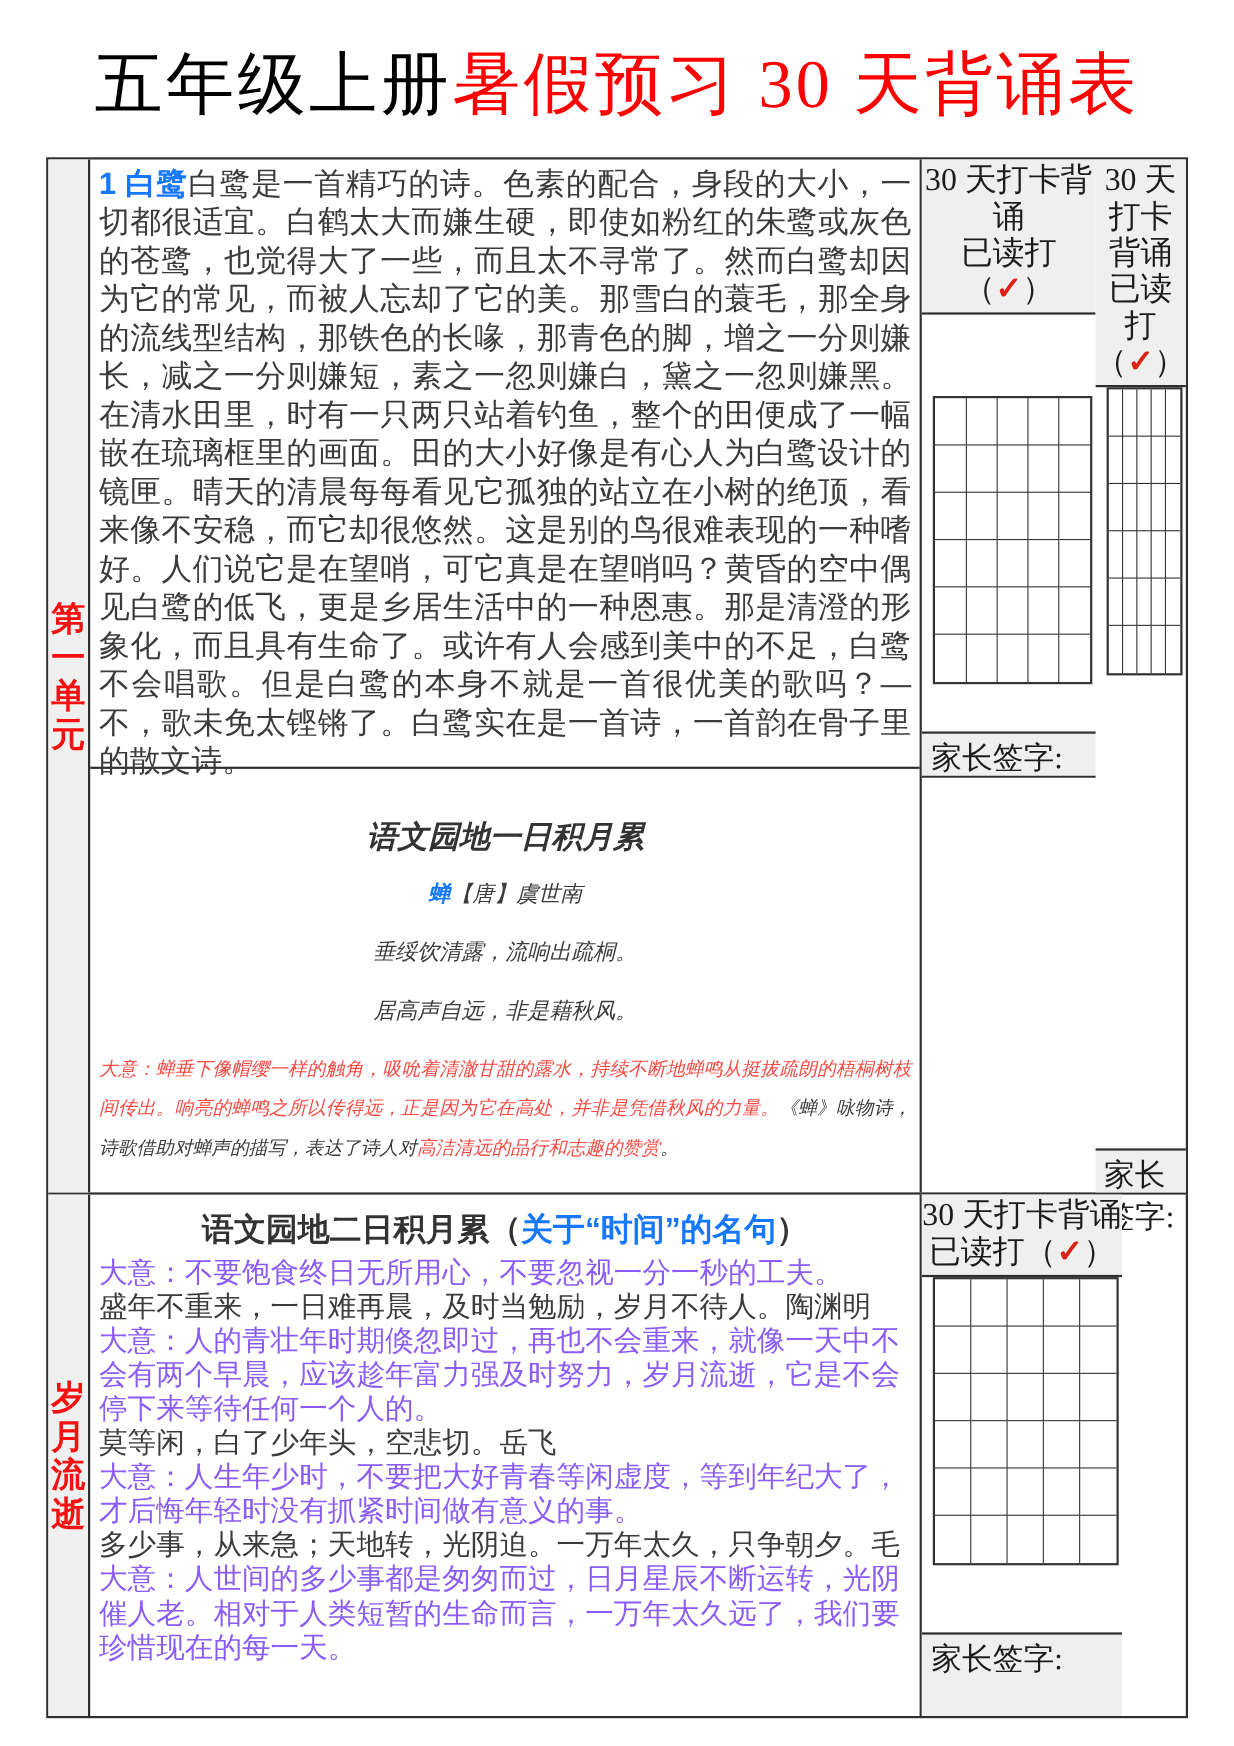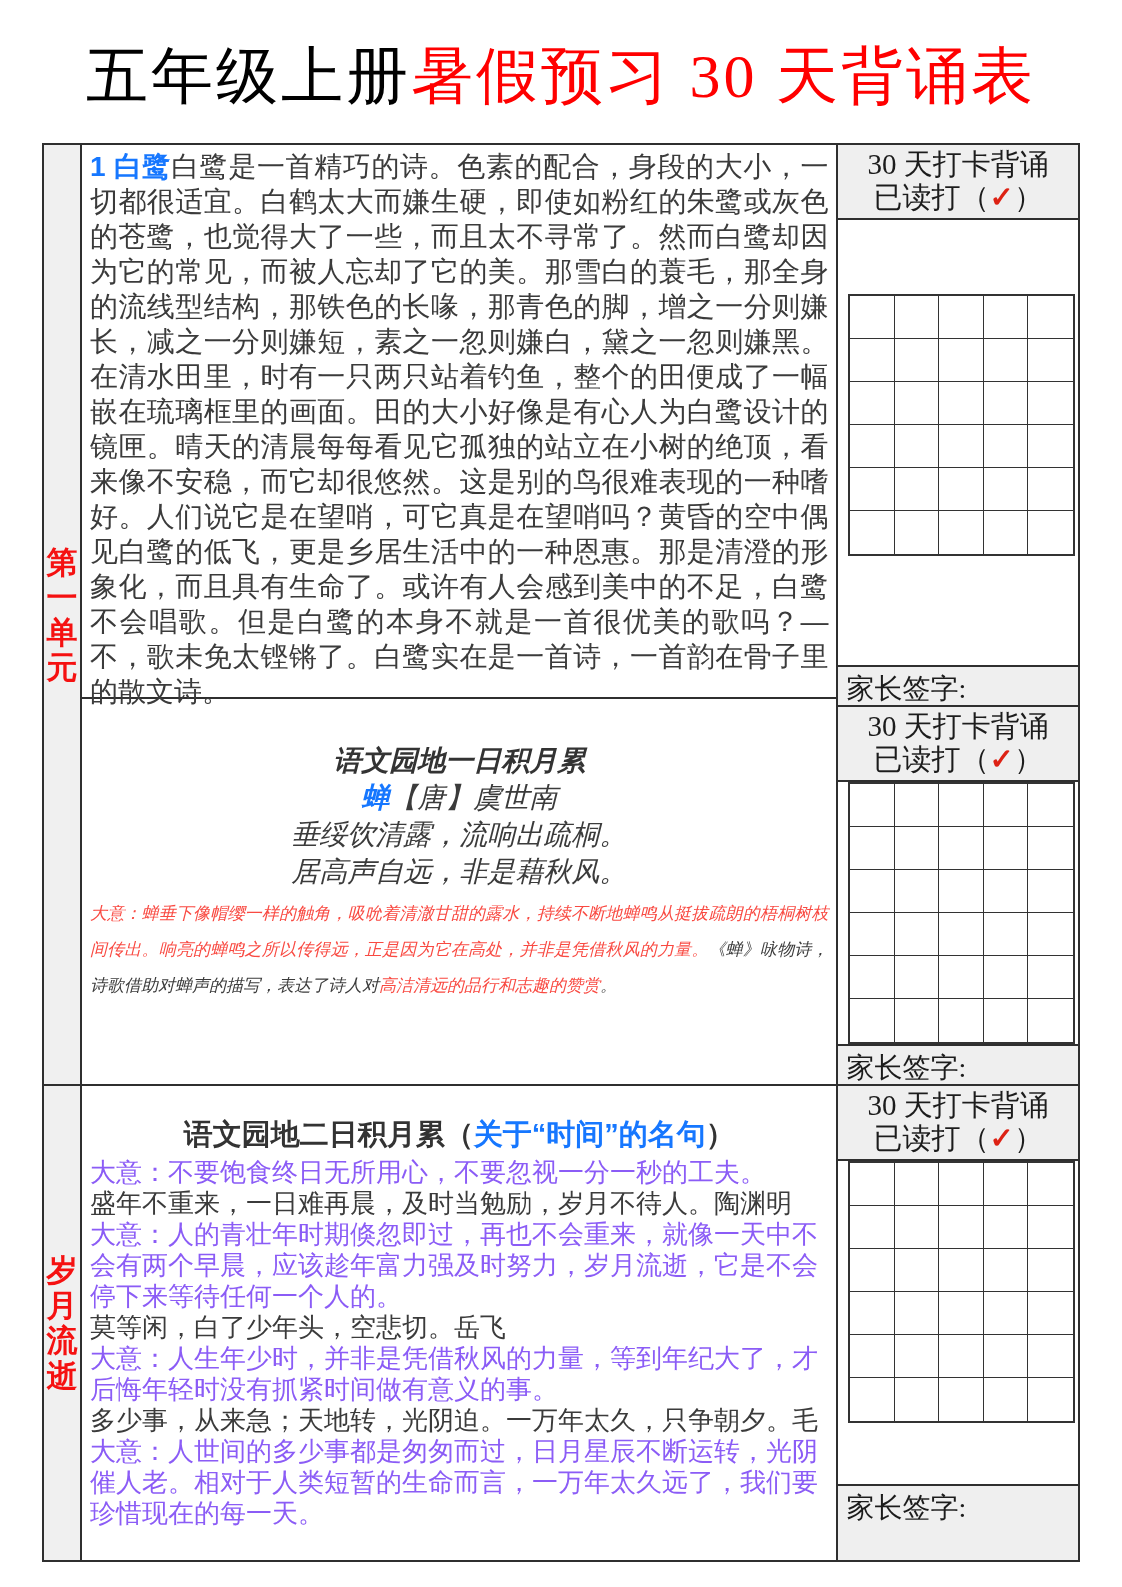--- a/index.html
+++ b/index.html
@@ -29,40 +29,40 @@
     width:38px; background:#f0f0f0; border-right:2px solid #2f2f2f;
     display:flex; align-items:center; justify-content:center; box-sizing:border-box;
   }
   .vlabel {
     width:44px; text-align:center; word-break:break-all;
     font-family:"Liberation Serif", serif; font-weight:bold;
     font-size:31px; line-height:35px; color:#f51111;
   }
 
   .main-col { width:756px; display:flex; flex-direction:column; box-sizing:border-box; }
-  .right-col { width:242px; border-left:2px solid #2f2f2f; display:flex; flex-direction:column; box-sizing:border-box; }
+  .right-col { width:242px; border-left:2px solid #2f2f2f; display:flex; flex-direction:row; box-sizing:border-box; }
 
   
   .cell { box-sizing:border-box; padding:4px 8px 0 8px; }
   .cell-lesson { height:554px; border-bottom:2px solid #2f2f2f; }
   .cell-garden1 { flex:1;font-style:italic; }
   .body-text {
     margin:0; font-size:28px; line-height:35px; color:#3b3b3b;
     text-align:justify; letter-spacing:0;
   }
   .blue-bold { color:#1677ff; font-weight:bold; }
 
   .g1-heading { margin:40px 0 0 0; text-align:center; font-size:28px; font-weight:bold; color:#333; line-height:36px; }
-  .g1-center { margin:0; text-align:center; font-size:28px; line-height:37px; color:#3b3b3b; }
+  .g1-center { margin:16px; text-align:center; font-size:20px; line-height:37px; color:#3b3b3b; }
   .g1-meaning { margin:6px 0 0 0; font-size:17px; line-height:36px; text-align:justify; }
   .red-text { color:#f94a42; }
   .dark-text { color:#3b3b3b; }
 
   
-  .cell-garden2 { flex:1; padding-top:30px; }
+  .cell-garden2 { flex:1; padding-top:14px; }
   .g2-title { margin:0 0 5px 0; text-align:center; font-size:29px; font-weight:bold; color:#333; line-height:36px; }
   .g2-title .blue-part { color:#1677ff; }
   .g2-line { margin:0; font-size:26px; line-height:31px; }
   .g2-black { color:#3b3b3b; }
   .g2-red { color:#8b5cf6; }
 
   
   .tracker { display:flex; flex-direction:column; box-sizing:border-box; }
   .tracker-a { height:562px; border-bottom:2px solid #2f2f2f; }
   .tracker-b { flex:1; }
@@ -208,21 +208,21 @@
         <div class="vlabel">岁月流逝</div>
       </div>
 
       <div class="main-col">
         <div class="cell cell-garden2">
           <p class="g2-title"><span>语文园地二日积月累</span><span>（</span><span class="blue-part">关于“时间”的名句</span><span>）</span></p>
           <p class="g2-line g2-red">大意：不要饱食终日无所用心，不要忽视一分一秒的工夫。</p>
           <p class="g2-line g2-black">盛年不重来，一日难再晨，及时当勉励，岁月不待人。陶渊明</p>
           <p class="g2-line g2-red">大意：人的青壮年时期倏忽即过，再也不会重来，就像一天中不会有两个早晨，应该趁年富力强及时努力，岁月流逝，它是不会停下来等待任何一个人的。</p>
           <p class="g2-line g2-black">莫等闲，白了少年头，空悲切。岳飞</p>
-          <p class="g2-line g2-red">大意：人生年少时，并非是凭借秋风的力量，等到年纪大了，才后悔年轻时没有抓紧时间做有意义的事。</p>
+          <p class="g2-line g2-red">大意：人生年少时，不要把大好青春等闲虚度，等到年纪大了，才后悔年轻时没有抓紧时间做有意义的事。</p>
           <p class="g2-line g2-black">多少事，从来急；天地转，光阴迫。一万年太久，只争朝夕。毛</p>
           <p class="g2-line g2-red">大意：人世间的多少事都是匆匆而过，日月星辰不断运转，光阴催人老。相对于人类短暂的生命而言，一万年太久远了，我们要珍惜现在的每一天。</p>
         </div>
       </div>
 
       <div class="right-col">
 
         <div class="tracker tracker-c">
           <div class="tracker-header">
             <div>30 天打卡背诵</div>

